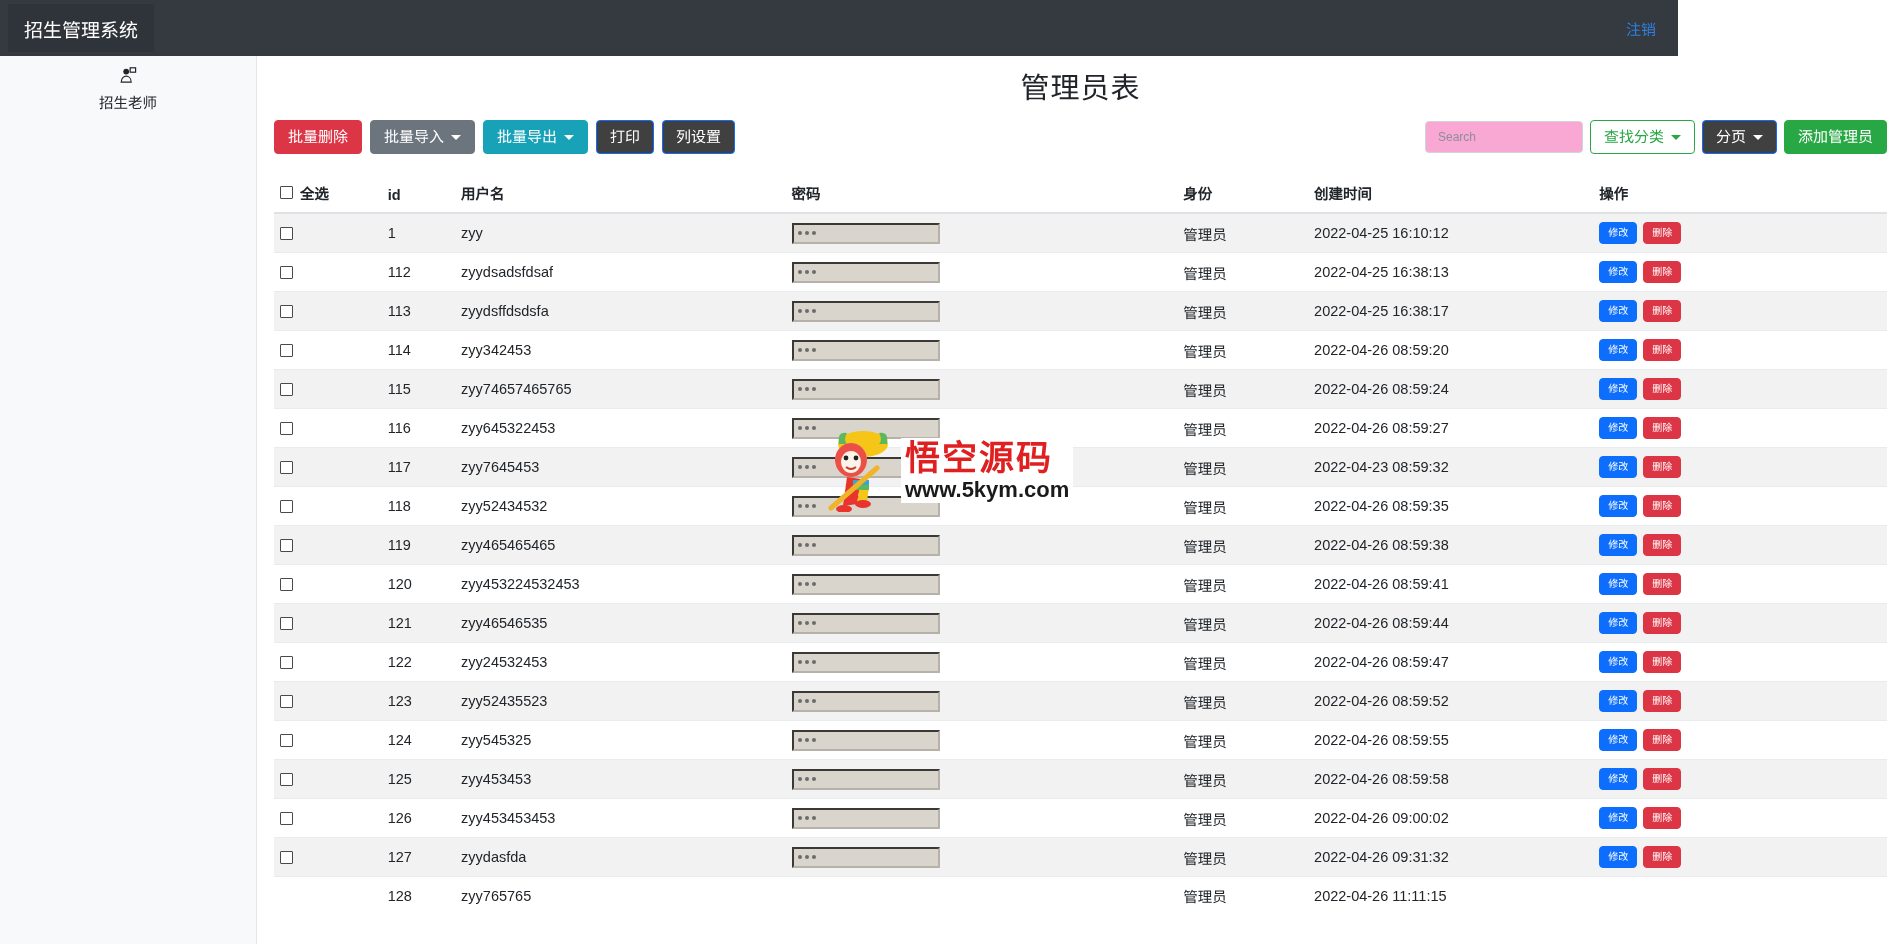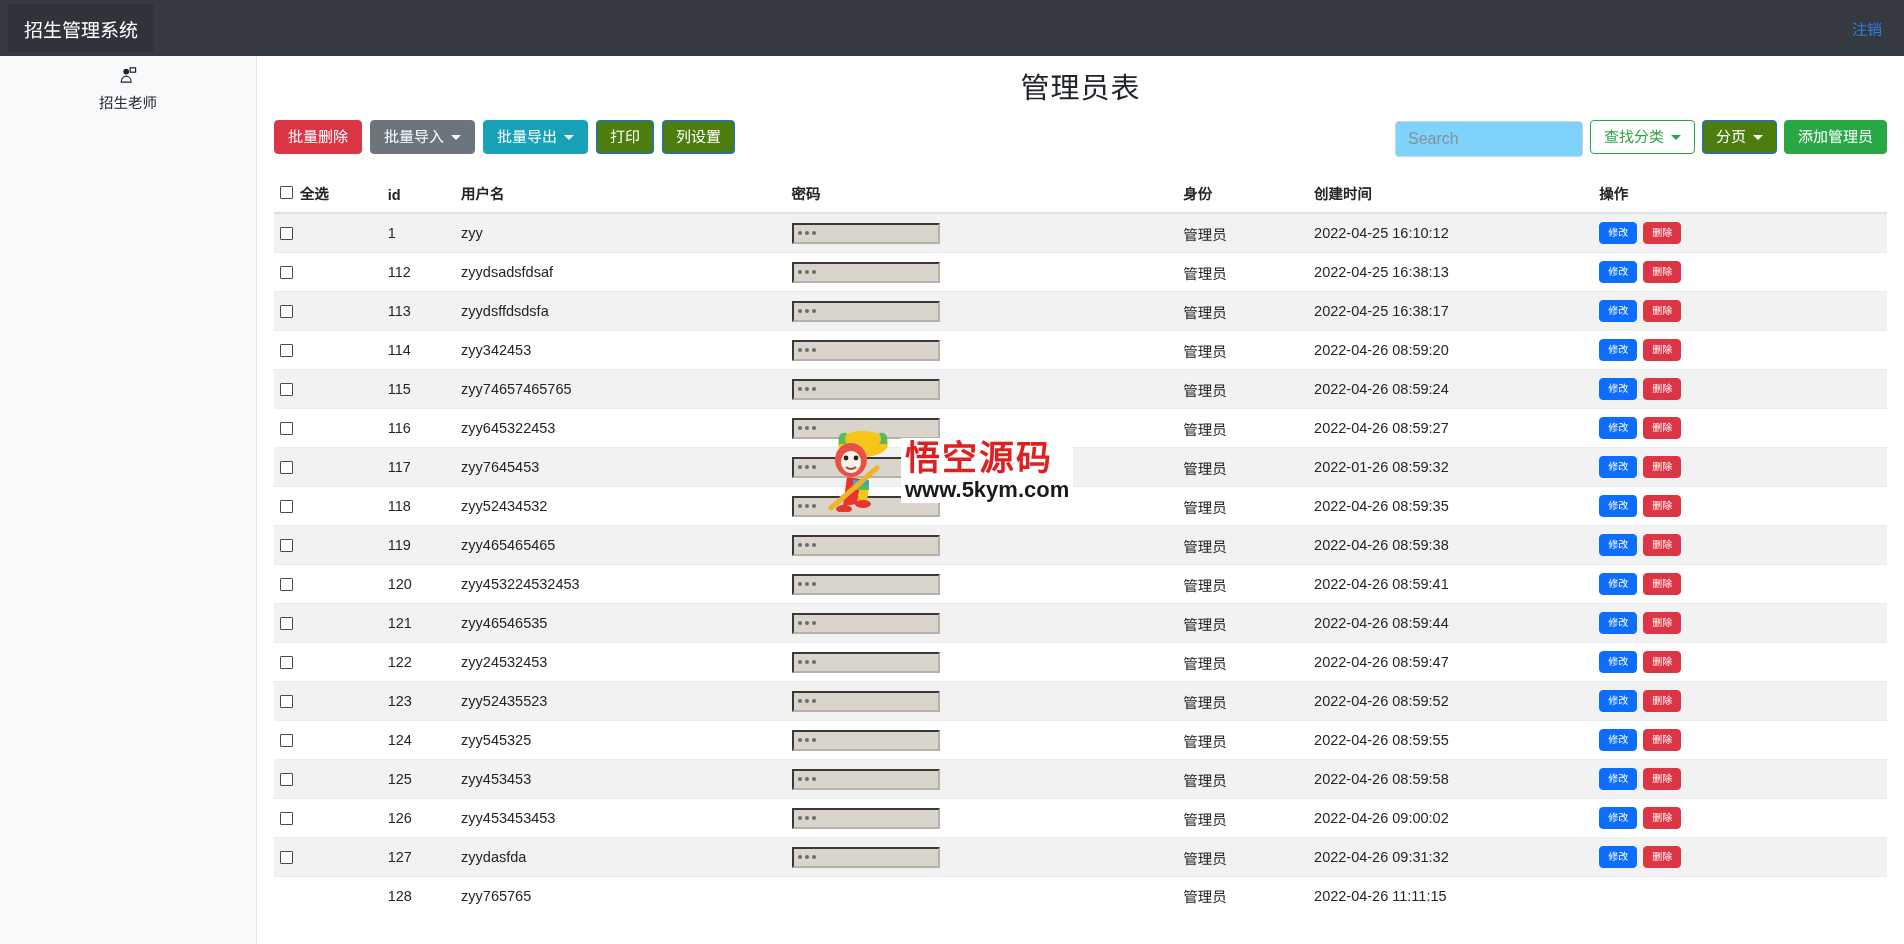--- a/index.html
+++ b/index.html
@@ -9,21 +9,21 @@
     width: 1904px; height: 944px;
     overflow: hidden;
     background: #ffffff;
     font-family: "Liberation Sans", "DejaVu Sans", sans-serif;
   }
   body { position: relative; }
 
   
   .navbar {
     position: absolute; top: 0; left: 0;
-    width: 1904px; height: 56px;
+    width: 1678px; height: 56px;
     background: #343a40;
     display: flex; align-items: center;
     z-index: 40;
   }
   .navbar-brand {
     color: #ffffff;
     font-size: 19px;
     padding: 0 16px;
     height: 48px;
     display: flex; align-items: center;
@@ -101,39 +101,39 @@
     padding: 7px 13px;
     line-height: 1.2;
     color: #ffffff;
     cursor: pointer;
     display: inline-flex; align-items: center; gap: 7px;
     white-space: nowrap;
   }
   .btn-danger    { background: #dc3545; border-color: #dc3545; }
   .btn-secondary { background: #6c757d; border-color: #6c757d; }
   .btn-teal      { background: #17a2b8; border-color: #17a2b8; }
-  .btn-primary   { background: #4d7c0f; border-color: #0d6efd; }
+  .btn-primary   { background: #404040; border-color: #0d6efd; }
   .btn-success   { background: #28a745; border-color: #28a745; }
   .btn-outline-success {
     background: #ffffff; border-color: #28a745; color: #28a745;
   }
   .caret {
     display: inline-block;
     width: 0; height: 0;
     border-left: 5px solid transparent;
     border-right: 5px solid transparent;
     border-top: 5px solid currentColor;
   }
   .search-input {
-    width: 188px;
+    width: 158px;
     padding: 8px 12px;
-    font-size: 16px;
+    font-size: 12px;
     font-family: inherit;
     color: #495057;
-    background: #7dd3fc;
+    background: #f9a8d4;
     border: 1px solid #ced4da;
     border-radius: 4px;
     outline: none;
     margin-top: 1px;
   }
   .search-input::placeholder { color: #8a9097; }
 
   
   .table-wrap {
     padding: 0 17px;
@@ -471,21 +471,21 @@
             <td>117</td>
             <td>zyy7645453</td>
             <td>
               <div class="pwd-field">
                 <span class="pwd-dot"></span>
                 <span class="pwd-dot"></span>
                 <span class="pwd-dot"></span>
               </div>
             </td>
             <td>管理员</td>
-            <td>2022-01-26 08:59:32</td>
+            <td>2022-04-23 08:59:32</td>
             <td>
               <div class="op-cell">
                 <button class="btn-sm edit">修改</button>
                 <button class="btn-sm del">删除</button>
               </div>
             </td>
           </tr>
           <tr>
             <td><input type="checkbox" class="chk" style=""></td>
             <td>118</td>

